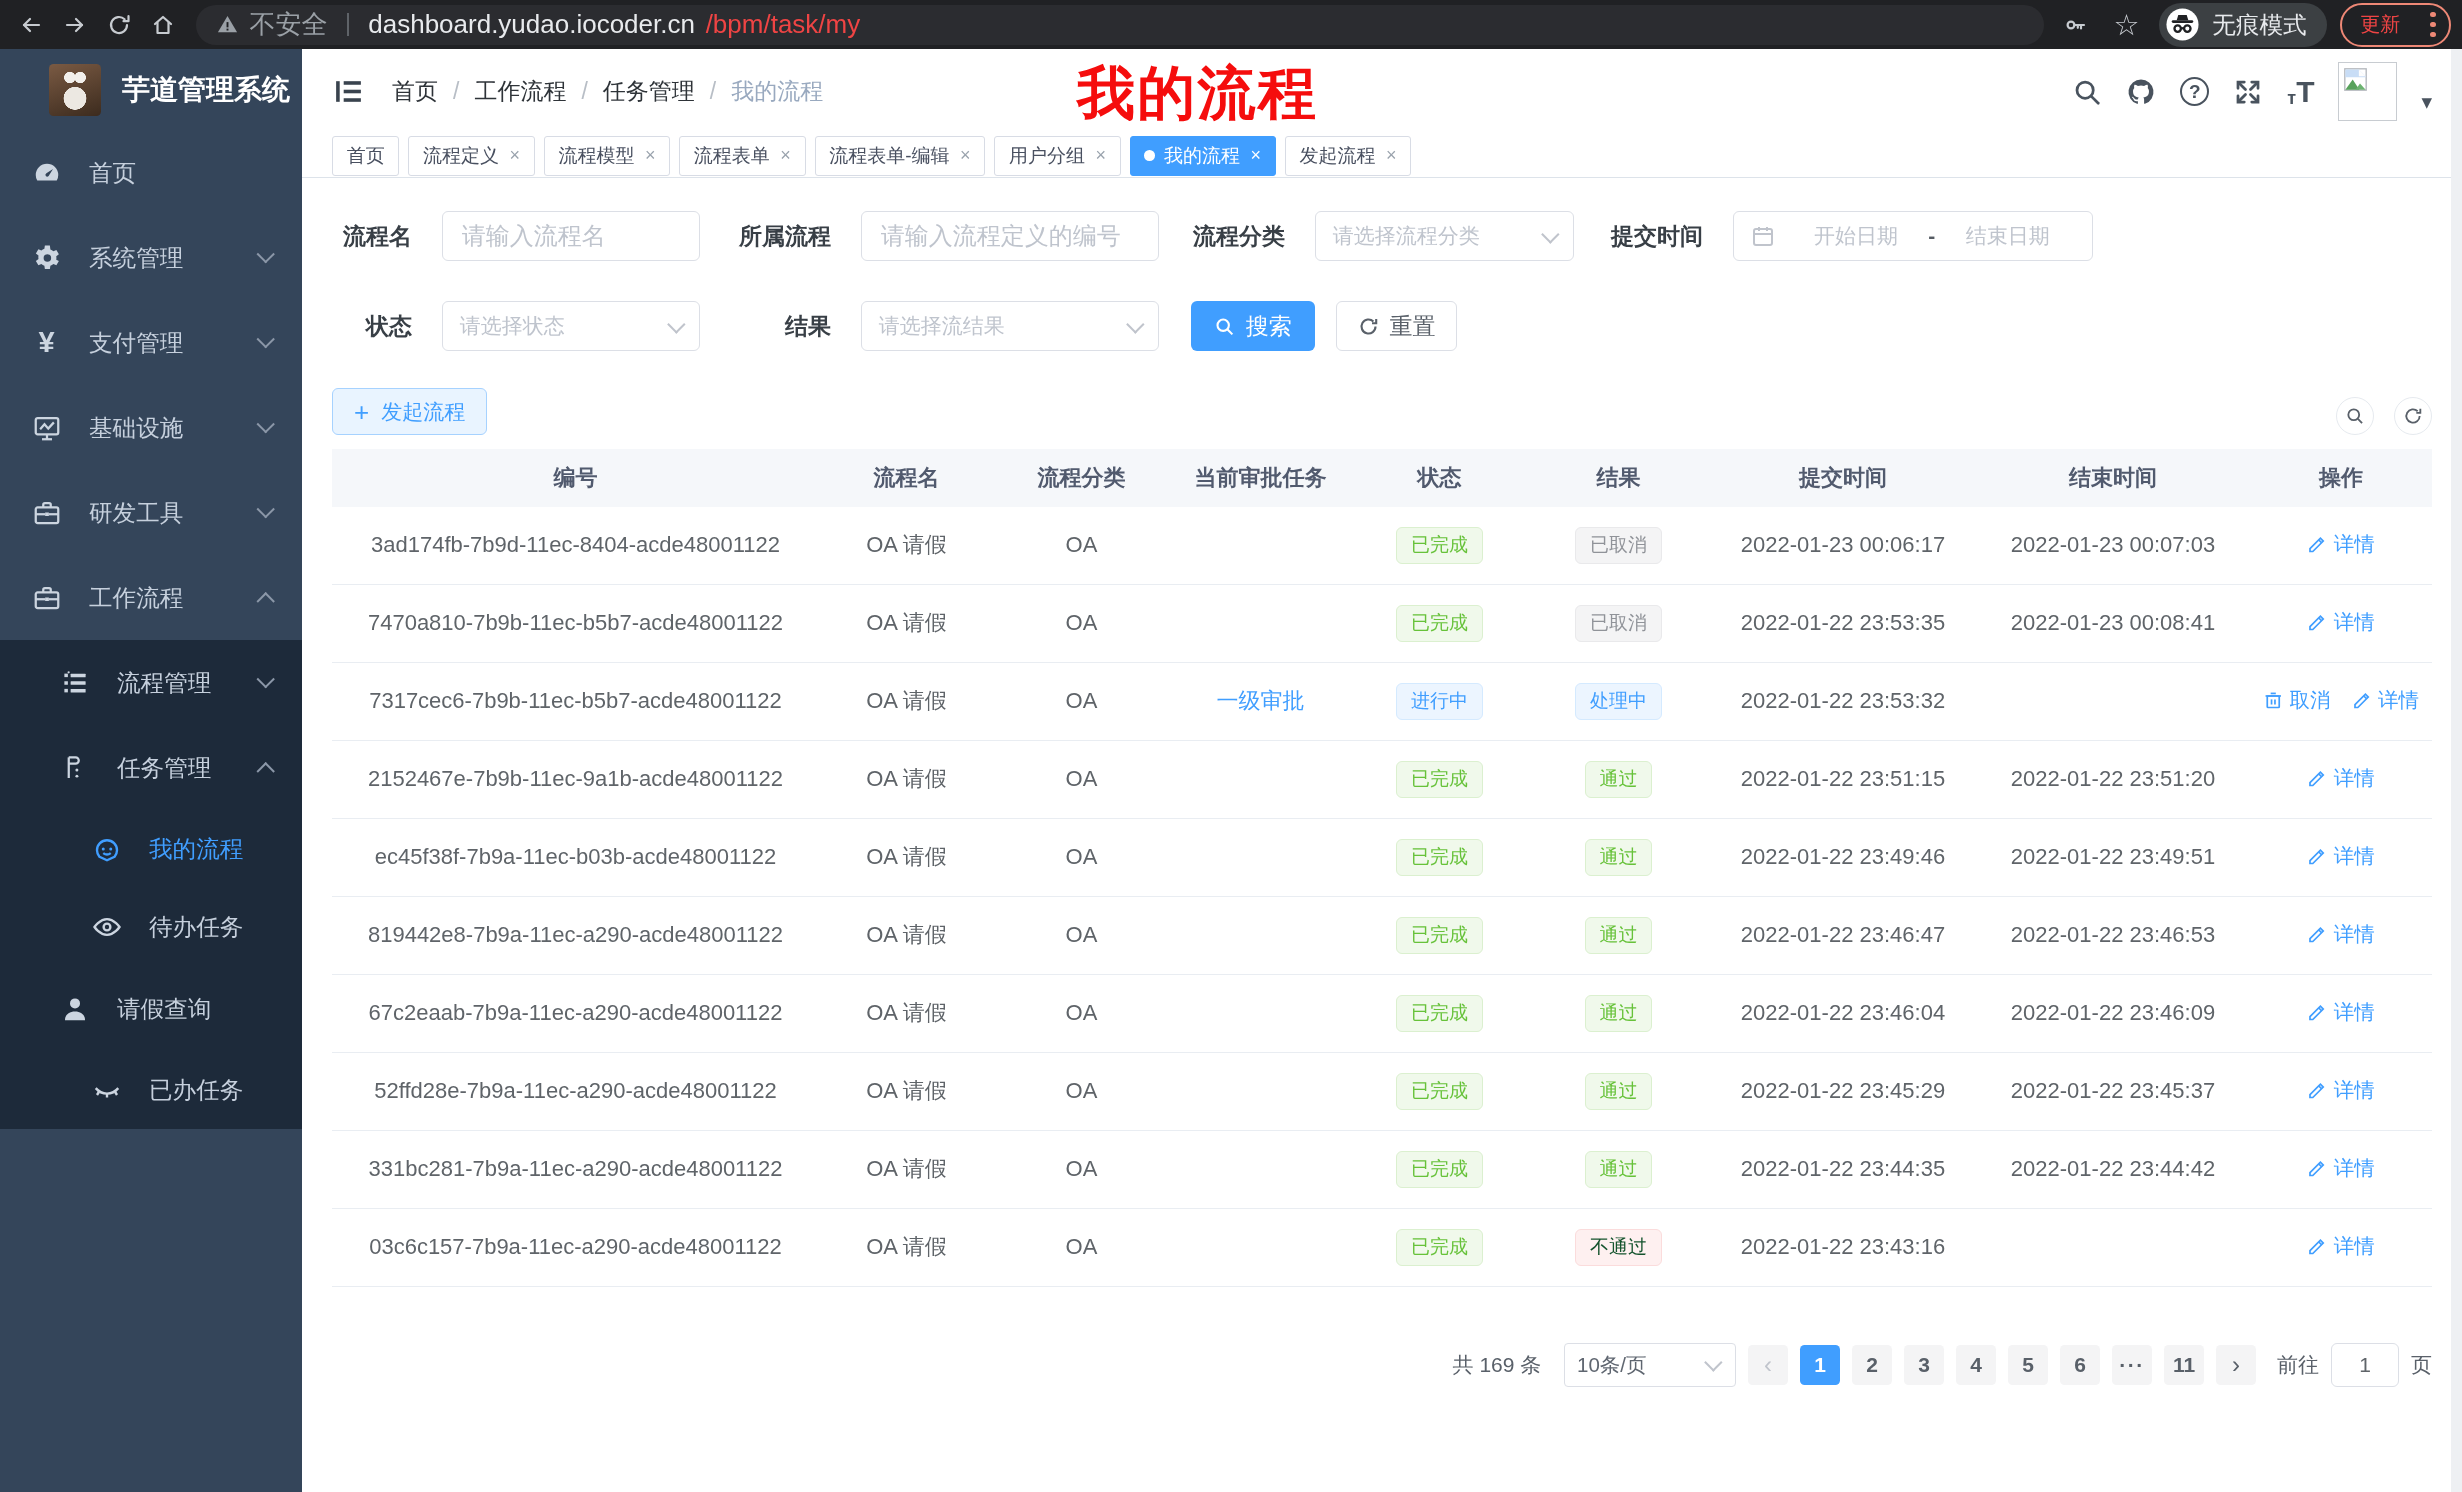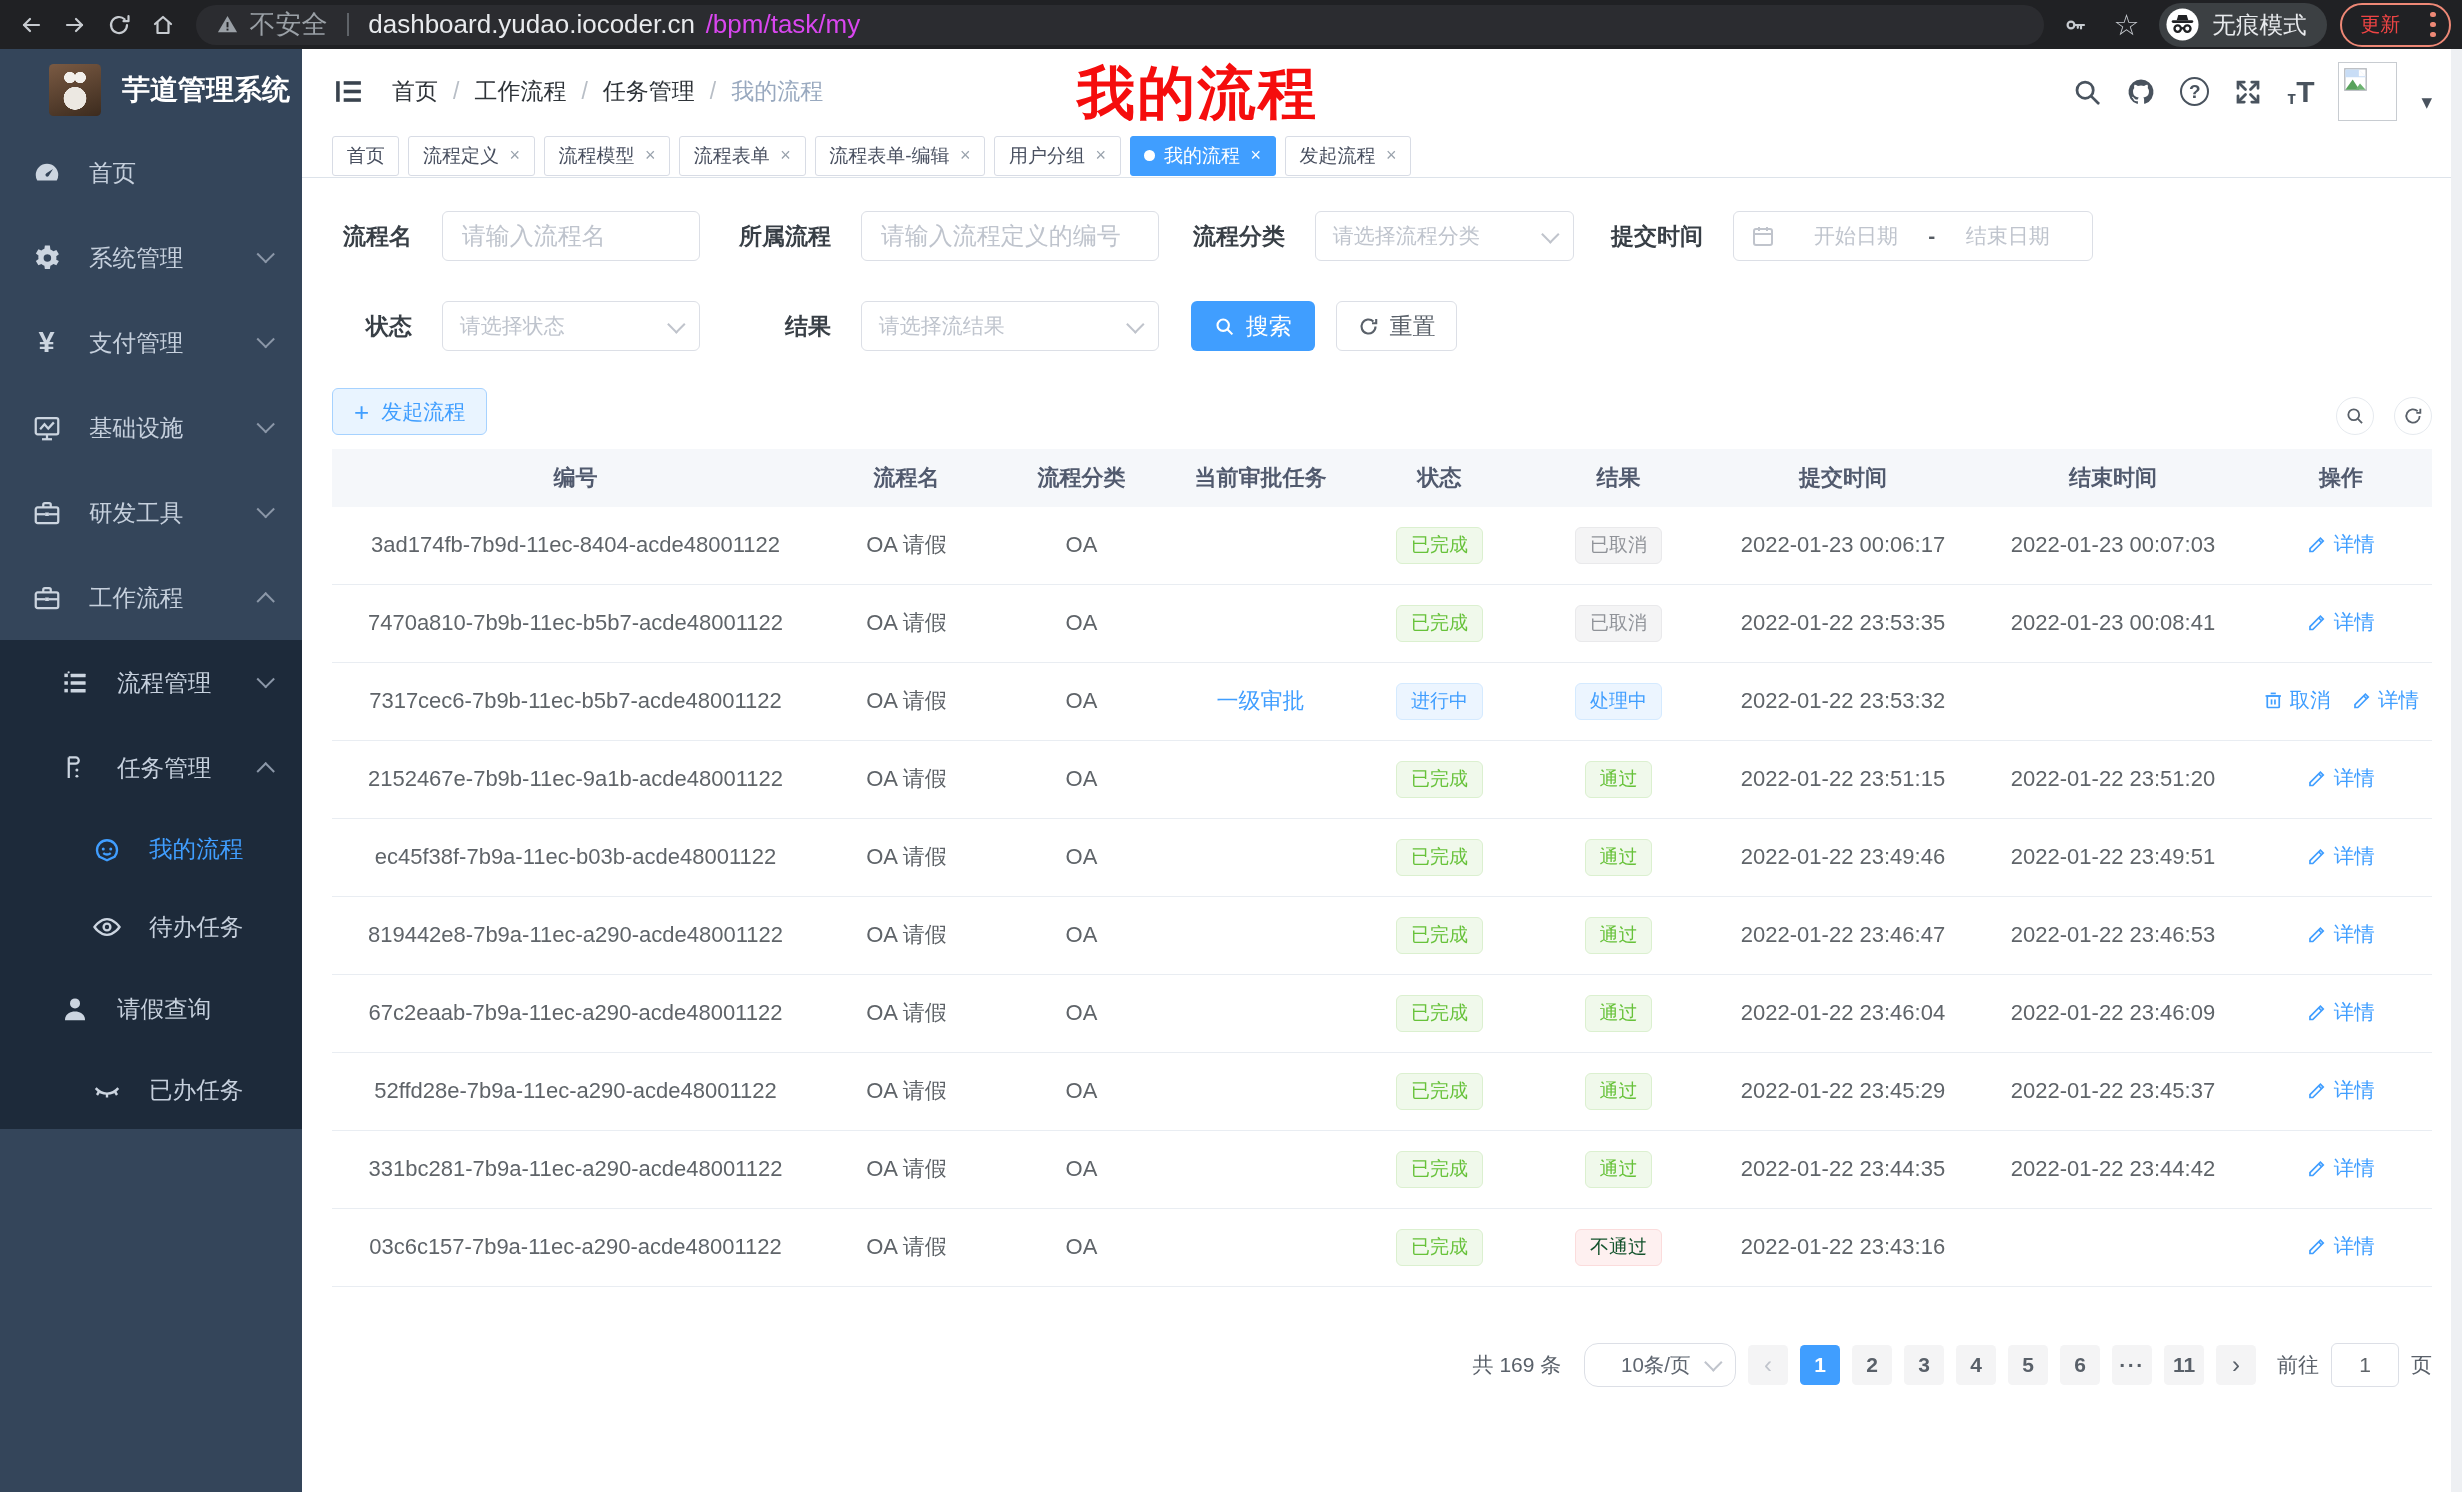--- a/index.html
+++ b/index.html
@@ -10,21 +10,21 @@
   }
   svg{display:block}
   
   .browser-bar{height:49px;background:#202124;display:flex;align-items:center;padding:0 10.7px;gap:3px;}
   .nav-btn{width:41px;height:41px;border-radius:50%;display:flex;align-items:center;justify-content:center;color:#c7cbd0;flex-shrink:0;font-size:29px;}
   .nav-btn svg{width:24px;height:24px;stroke:currentColor;fill:none;stroke-width:2.2;stroke-linecap:round;stroke-linejoin:round;}
   .omnibox{flex:1;height:40px;background:#2b2c30;border-radius:21px;display:flex;align-items:center;padding:0 20px;margin:0 9px;gap:10.7px;font-size:26px;color:#9aa0a6;min-width:0;}
   .omnibox .warn svg{width:23px;height:23px;}
   .omnibox .divider{width:1.5px;height:23px;background:#5f6368;margin:0 9px;flex-shrink:0;}
   .omnibox .host{color:#e8eaed;}
-  .omnibox .path{color:#d946ef;text-align:right;}
+  .omnibox .path{color:#ef4444;text-align:right;}
   .right-chrome{display:flex;align-items:center;gap:13.7px;flex-shrink:0;}
   .chrome-ic{width:38px;height:38px;display:flex;align-items:center;justify-content:center;color:#c7cbd0;font-size:29px;}
   .chrome-ic svg{width:24px;height:24px;stroke:currentColor;fill:none;stroke-width:2.2;stroke-linecap:round;}
   .incognito-chip{display:flex;align-items:center;gap:12px;background:#3c4043;border-radius:24px;height:44px;padding:0 20px 0 6px;color:#e8eaed;font-size:23.6px;flex-shrink:0;}
   .incognito-chip svg{width:35px;height:35px;}
   .update-pill{display:flex;align-items:center;gap:30px;border:2.3px solid #ee8876;color:#ef4444;border-radius:24px;height:40px;padding:0 13.7px 0 18px;font-size:20px;flex-shrink:0;}
   .vdots{display:flex;flex-direction:column;gap:4.6px;}
   .vdots i{width:5.3px;height:5.3px;border-radius:50%;background:#ee8876;display:block;}
   
   .app{display:flex;height:1444px;}
@@ -110,21 +110,21 @@
   .tag.info{color:#909399;background:#f4f4f5;border-color:#e9e9eb;}
   .tag.primary{color:#409eff;background:#ecf5ff;border-color:#d4eaff;}
   .tag.danger{color:#14532d;background:#fef0f0;border-color:#fbdcdc;}
   .tlink{color:#409eff;cursor:pointer;}
   .actions{display:inline-flex;gap:21px;justify-content:center;}
   .alink{color:#409eff;display:inline-flex;align-items:center;gap:6px;font-size:20.5px;cursor:pointer;}
   .alink svg{width:20.5px;height:20.5px;stroke:#409eff;fill:none;stroke-width:2;}
   
   .pager{display:flex;align-items:center;justify-content:flex-end;gap:12px;margin-top:56px;font-size:21px;color:#596069;}
   .ptotal{margin-right:10.7px;}
-  .psize{width:152px;height:44px;border:1.5px solid #dcdfe6;border-radius:14px;display:flex;align-items:center;padding:0 15px 0 36px;color:#5f6670;font-size:20.5px;box-sizing:border-box;cursor:pointer;}
+  .psize{width:172px;height:44px;border:1.5px solid #dcdfe6;border-radius:4px;display:flex;align-items:center;padding:0 15px 0 12px;color:#5f6670;font-size:20.5px;box-sizing:border-box;cursor:pointer;}
   .pbtn{min-width:40px;height:40px;background:#f4f4f5;border-radius:4.6px;display:inline-flex;align-items:center;justify-content:center;font-size:21px;color:#596069;font-weight:600;padding:0 6px;box-sizing:border-box;cursor:pointer;}
   .pbtn.active{background:#409eff;color:#fff;}
   .pbtn.prev{color:#c0c4cc;}
   .pbtn.arrow{font-weight:400;font-size:24px;}
   .pellip{letter-spacing:1.5px;font-weight:700;}
   .goto{display:flex;align-items:center;gap:12px;margin-left:9px;}
   .goto input{width:68px;height:44px;border:1.5px solid #dcdfe6;border-radius:6px;text-align:center;font-size:21px;color:#5f6469;box-sizing:border-box;outline:none;background:#fff;font-family:inherit;}
   .scroll-track{position:fixed;right:0;top:49px;bottom:0;width:10.7px;background:#eef0f3;}
 </style>
 </head>

